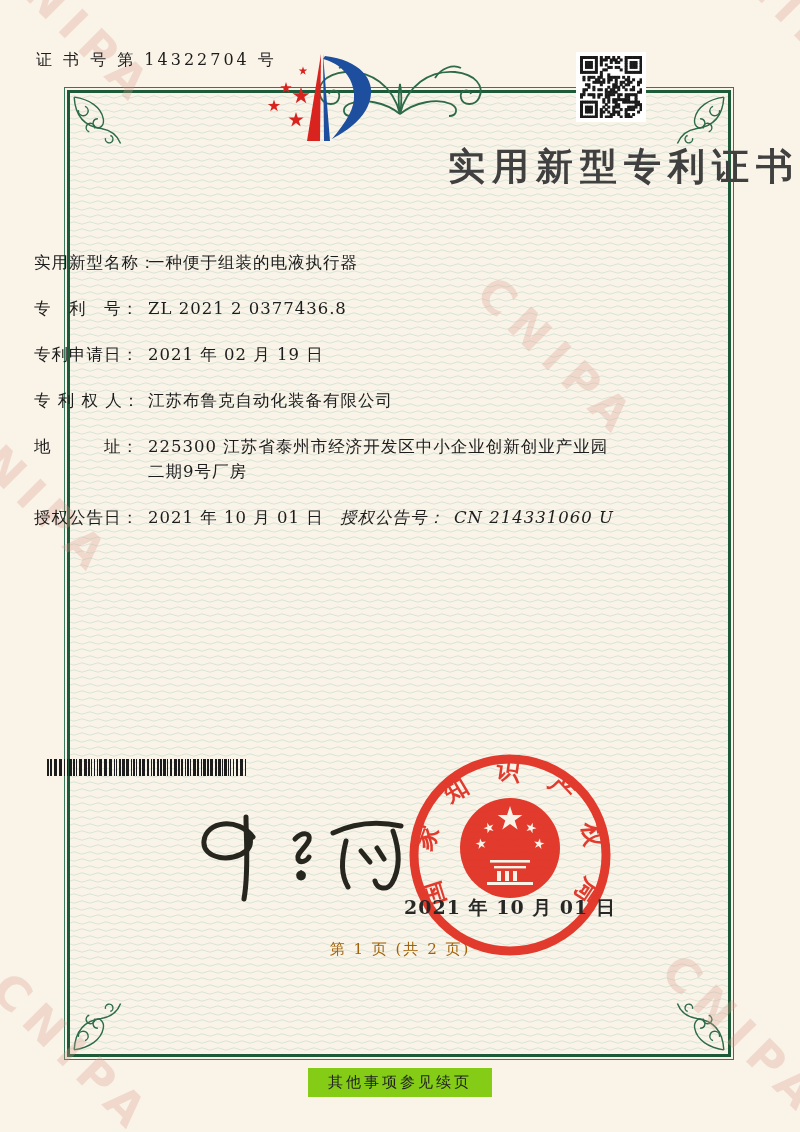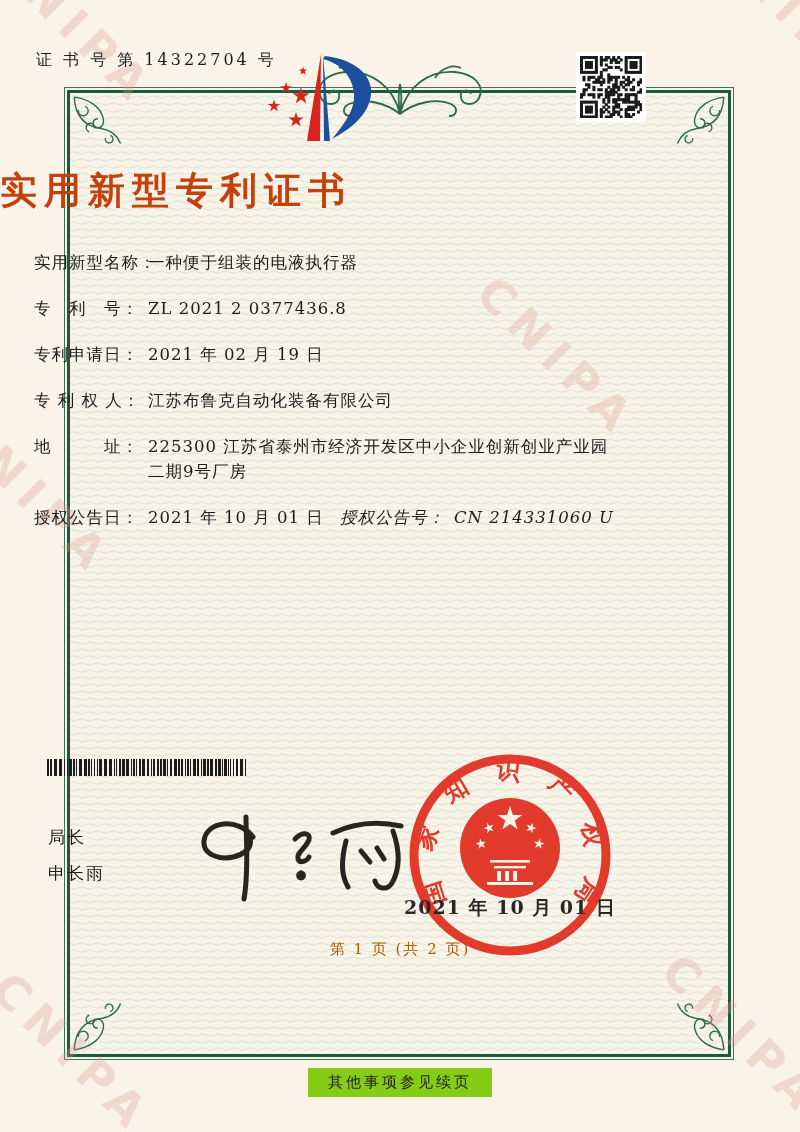--- a/index.html
+++ b/index.html
@@ -24,22 +24,22 @@
   #corner-bl{left:2px;bottom:2px;}
   #corner-br{right:2px;bottom:2px;transform:scaleX(-1);}
   #top-ornament{position:absolute;left:305px;top:56px;z-index:4;}
 
   .content{position:absolute;z-index:4;color:#1c1c1c;}
 
   #cert-no{left:36px;top:50px;font-size:16px;letter-spacing:3px;}
   #logo{left:258px;top:48px;}
   #qr-box{left:576px;top:52px;width:70px;height:70px;background:#ffffff;}
   #qr{position:absolute;left:4px;top:4px;}
-  #title{left:0;top:166px;width:100%;text-align:left;font-size:37px;font-weight:bold;
-         letter-spacing:7px;color:#c2410c;}
+  #title{left:0;top:142px;width:100%;text-align:right;font-size:37px;font-weight:bold;
+         letter-spacing:7px;color:#404040;}
 
   #fields{left:34px;top:250px;width:610px;}
   .frow{position:relative;margin-bottom:21px;font-size:16.5px;line-height:25px;}
   .flabel{display:inline-block;width:114px;white-space:pre;letter-spacing:1px;vertical-align:top;}
   .fvalue{display:inline-block;letter-spacing:1px;vertical-align:top;}
   #row-address .fvalue{width:468px;}
   #pair-grant-no{position:absolute;left:306px;top:0;font-style:italic;}
 
   #paragraphs{left:31px;top:572px;width:622px;font-size:16.5px;line-height:25.5px;
               text-align:justify;color:#262626;}
@@ -667,24 +667,20 @@
       <rect x="175" y="0" width="1" height="17" fill="#1c1c1c"></rect>
       <rect x="177" y="0" width="3" height="17" fill="#1c1c1c"></rect>
       <rect x="181" y="0" width="1" height="17" fill="#1c1c1c"></rect>
       <rect x="183" y="0" width="1" height="17" fill="#1c1c1c"></rect>
       <rect x="186" y="0" width="1" height="17" fill="#1c1c1c"></rect>
       <rect x="189" y="0" width="2" height="17" fill="#1c1c1c"></rect>
       <rect x="193" y="0" width="3" height="17" fill="#1c1c1c"></rect>
       <rect x="198" y="0" width="1" height="17" fill="#1c1c1c"></rect>
     </svg>
 
-  <div class="content" id="signer">
-    <div>局长</div>
-    <div>申长雨</div>
-  </div>
 
   <svg class="content" id="signature" width="270" height="100" viewBox="0 0 270 100">
     <g fill="none" stroke="#26261f" stroke-width="5" stroke-linecap="round">
       <path d="M95,32 C80,12 48,16 46,36 C44,54 74,58 88,46 C96,39 92,26 85,23"></path>
       <path d="M88,12 C88,34 91,66 86,94"></path>
       <path d="M137,34 C145,26 153,28 151,35 C147,44 138,48 140,54 C142,59 149,56 151,52"></path>
       <path d="M143,68 a2.5,2.5 0 1 0 0.1,0"></path>
       <path d="M175,28 C196,18 220,16 243,21"></path>
       <path d="M188,36 C183,56 183,70 190,82"></path>
       <path d="M235,26 C242,46 242,64 234,78 C229,86 219,84 217,76"></path>

